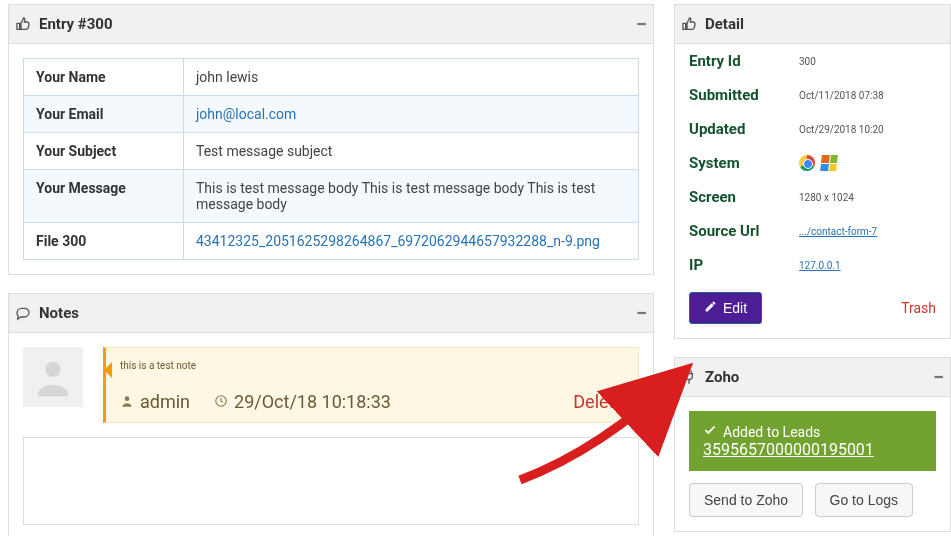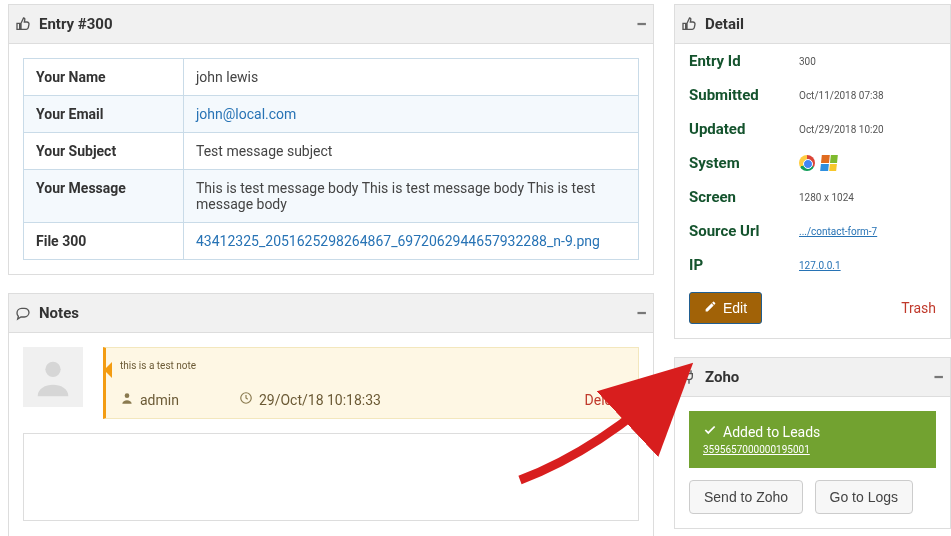--- a/index.html
+++ b/index.html
@@ -84,21 +84,21 @@
     padding: 12px 14px 10px 14px;
   }
   .note-body::before {
     content:"";
     position:absolute;
     left:-10px; top:14px;
     border: 8px solid transparent;
     border-right-color: #f39c12;
   }
   .note-text { color:#6b5a35; font-size:10px; margin-bottom:20px; }
-  .note-meta { display:flex; align-items:flex-end; color:#6b5a35; font-size:14px;gap:36px; }
+  .note-meta { display:flex; align-items:flex-end; color:#6b5a35; font-size:18px; }
   .note-meta .meta-item { display:inline-flex; align-items:center; margin-right:24px; }
   .note-meta .meta-item .mi-icon { margin-right:6px; color:#8a7a4f; }
   .note-delete { margin-left:auto; color:#c0392b; cursor:pointer; }
 
   .note-input {
     width: 100%;
     height: 88px;
     border: 1px solid #ddd;
     resize: none;
     padding: 8px;
@@ -106,35 +106,35 @@
     font-size: 14px;
   }
 
   
   .detail-row { display:flex; padding: 8px 14px; align-items:center; }
   .detail-row .dk { width: 110px; font-weight:700; color:#14532d; font-size:15px; }
   .detail-row .dv { color:#555; font-size:10px; }
   .detail-row .dv a { color:#2773b5; text-decoration:underline; }
   .detail-actions { padding: 10px 14px 14px 14px; display:flex; align-items:center; }
   .btn-primary {
-    background:#a16207; color:#fff; border:1px solid #205e91;
+    background:#4c1d95; color:#fff; border:1px solid #205e91;
     border-radius:3px; padding:7px 14px; font-size:14px;
     display:inline-flex; align-items:center; cursor:pointer;
   }
   .btn-primary .bi { margin-right:6px; }
   .trash { margin-left:auto; color:#c0392b; cursor:pointer; font-size:14px; }
 
   
   .zoho-banner {
     background:#72a230; color:#fff;
     padding:12px 14px; margin: 0 0 12px 0;
   }
   .zoho-banner .zt { display:flex; align-items:center; font-size:14px; }
   .zoho-banner .zt .zi { margin-right:6px; }
-  .zoho-banner .zid { text-decoration:underline; font-size:10px; margin-top:0; display:inline-block; }
+  .zoho-banner .zid { text-decoration:underline; font-size:16px; margin-top:0; display:inline-block; }
   .btn-sec {
     background:#f7f7f7; border:1px solid #ccc; border-radius:4px;
     padding:8px 14px; font-size:14px; color:#444; cursor:pointer;
     margin-right:8px;
   }
 
   
   .sys-icons { display:inline-flex; gap:6px; align-items:center; }
   .circ-multi {
     width:16px;height:16px;border-radius:50%;

